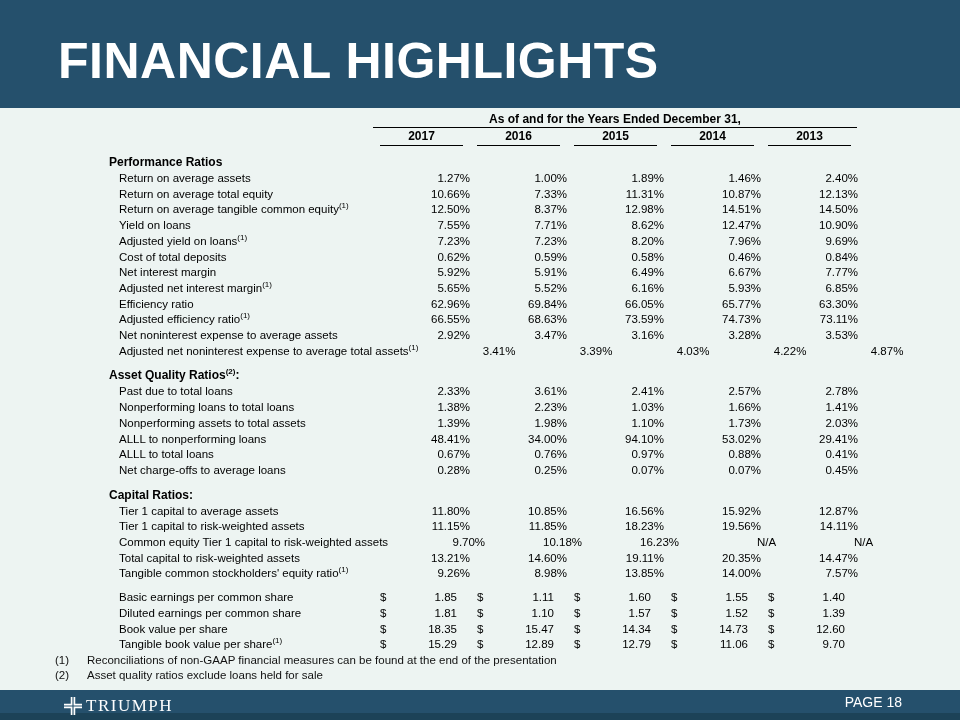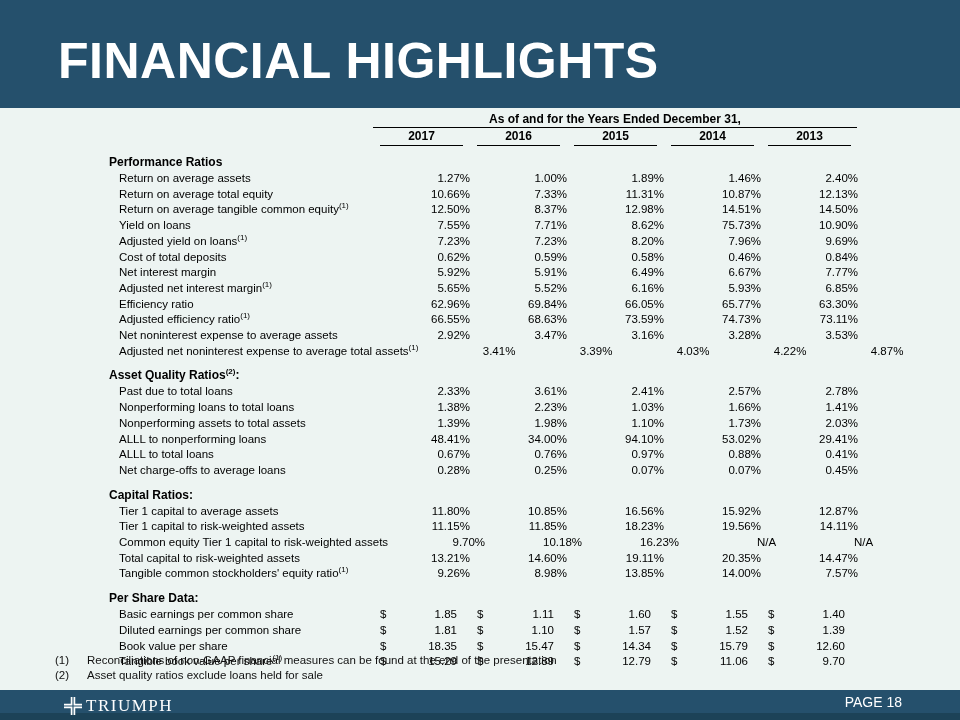--- a/index.html
+++ b/index.html
@@ -104,21 +104,21 @@
           <div class="cell">8.37%</div>
           <div class="cell">12.98%</div>
           <div class="cell">14.51%</div>
           <div class="cell">14.50%</div>
         </div>
         <div class="row">
           <div class="row-label">Yield on loans</div>
           <div class="cell">7.55%</div>
           <div class="cell">7.71%</div>
           <div class="cell">8.62%</div>
-          <div class="cell">75.73%</div>
+          <div class="cell">12.47%</div>
           <div class="cell">10.90%</div>
         </div>
         <div class="row">
           <div class="row-label">Adjusted yield on loans<sup>(1)</sup></div>
           <div class="cell">7.23%</div>
           <div class="cell">7.23%</div>
           <div class="cell">8.20%</div>
           <div class="cell">7.96%</div>
           <div class="cell">9.69%</div>
         </div>
@@ -267,21 +267,20 @@
         <div class="row">
           <div class="row-label">Tangible common stockholders' equity ratio<sup>(1)</sup></div>
           <div class="cell">9.26%</div>
           <div class="cell">8.98%</div>
           <div class="cell">13.85%</div>
           <div class="cell">14.00%</div>
           <div class="cell">7.57%</div>
         </div>
       </div>
       <div class="section">
-        <div class="section-title">Per Share Data:</div>
         <div class="row">
           <div class="row-label">Basic earnings per common share</div>
           <div class="cell cell-cur">
             <span class="dollar">$</span>
             <span class="val">1.85</span>
           </div>
           <div class="cell cell-cur">
             <span class="dollar">$</span>
             <span class="val">1.11</span>
           </div>
@@ -330,21 +329,21 @@
           <div class="cell cell-cur">
             <span class="dollar">$</span>
             <span class="val">15.47</span>
           </div>
           <div class="cell cell-cur">
             <span class="dollar">$</span>
             <span class="val">14.34</span>
           </div>
           <div class="cell cell-cur">
             <span class="dollar">$</span>
-            <span class="val">15.79</span>
+            <span class="val">14.73</span>
           </div>
           <div class="cell cell-cur">
             <span class="dollar">$</span>
             <span class="val">12.60</span>
           </div>
         </div>
         <div class="row">
           <div class="row-label">Tangible book value per share<sup>(1)</sup></div>
           <div class="cell cell-cur">
             <span class="dollar">$</span>

